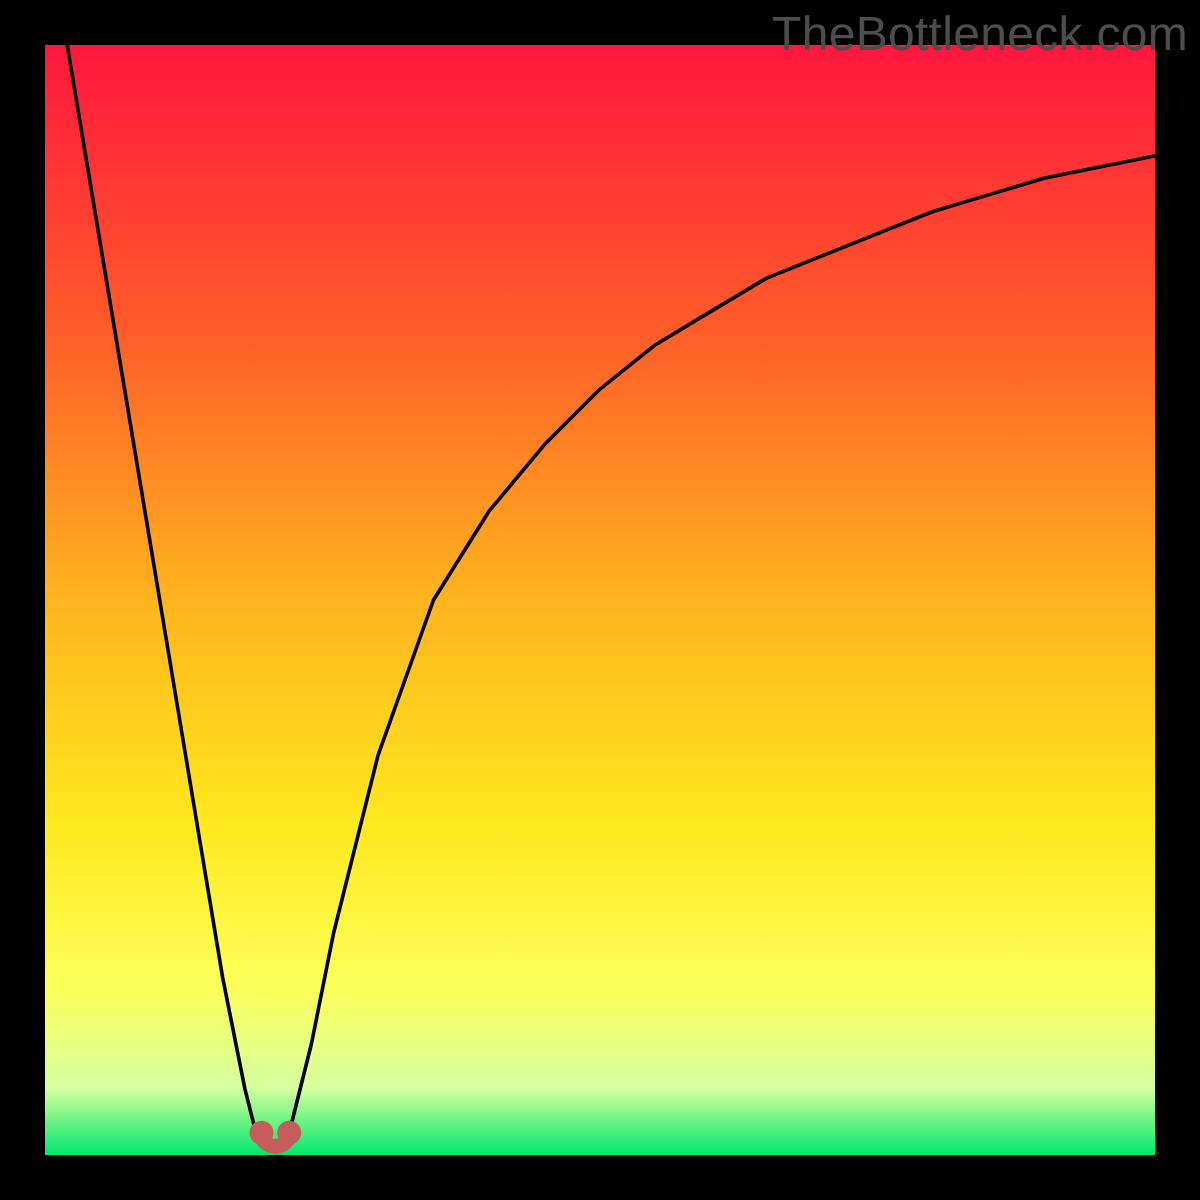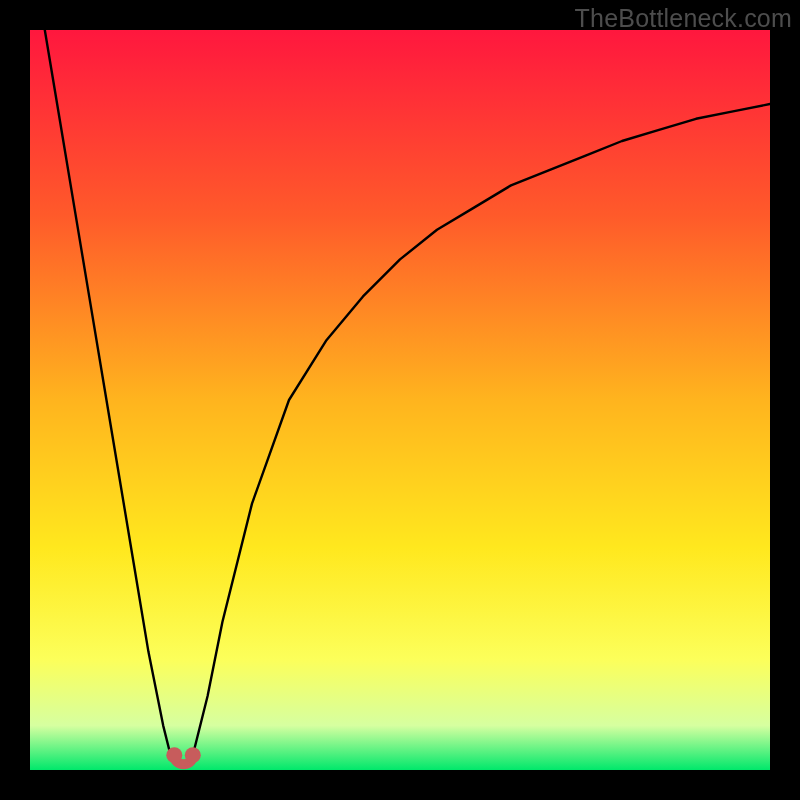--- a/index.html
+++ b/index.html
@@ -23,21 +23,21 @@
     top: 30px;
     width: 740px;
     height: 740px;
     overflow: hidden;
   }
   .watermark {
     position: absolute;
     top: 4px;
     right: 8px;
     color: #4d4d4d;
-    font-size: 25px;
+    font-size: 32px;
     font-weight: 500;
     letter-spacing: 0.2px;
     z-index: 3;
     user-select: none;
   }
   svg { display: block; }
 </style>
 </head>
 <body>
 

